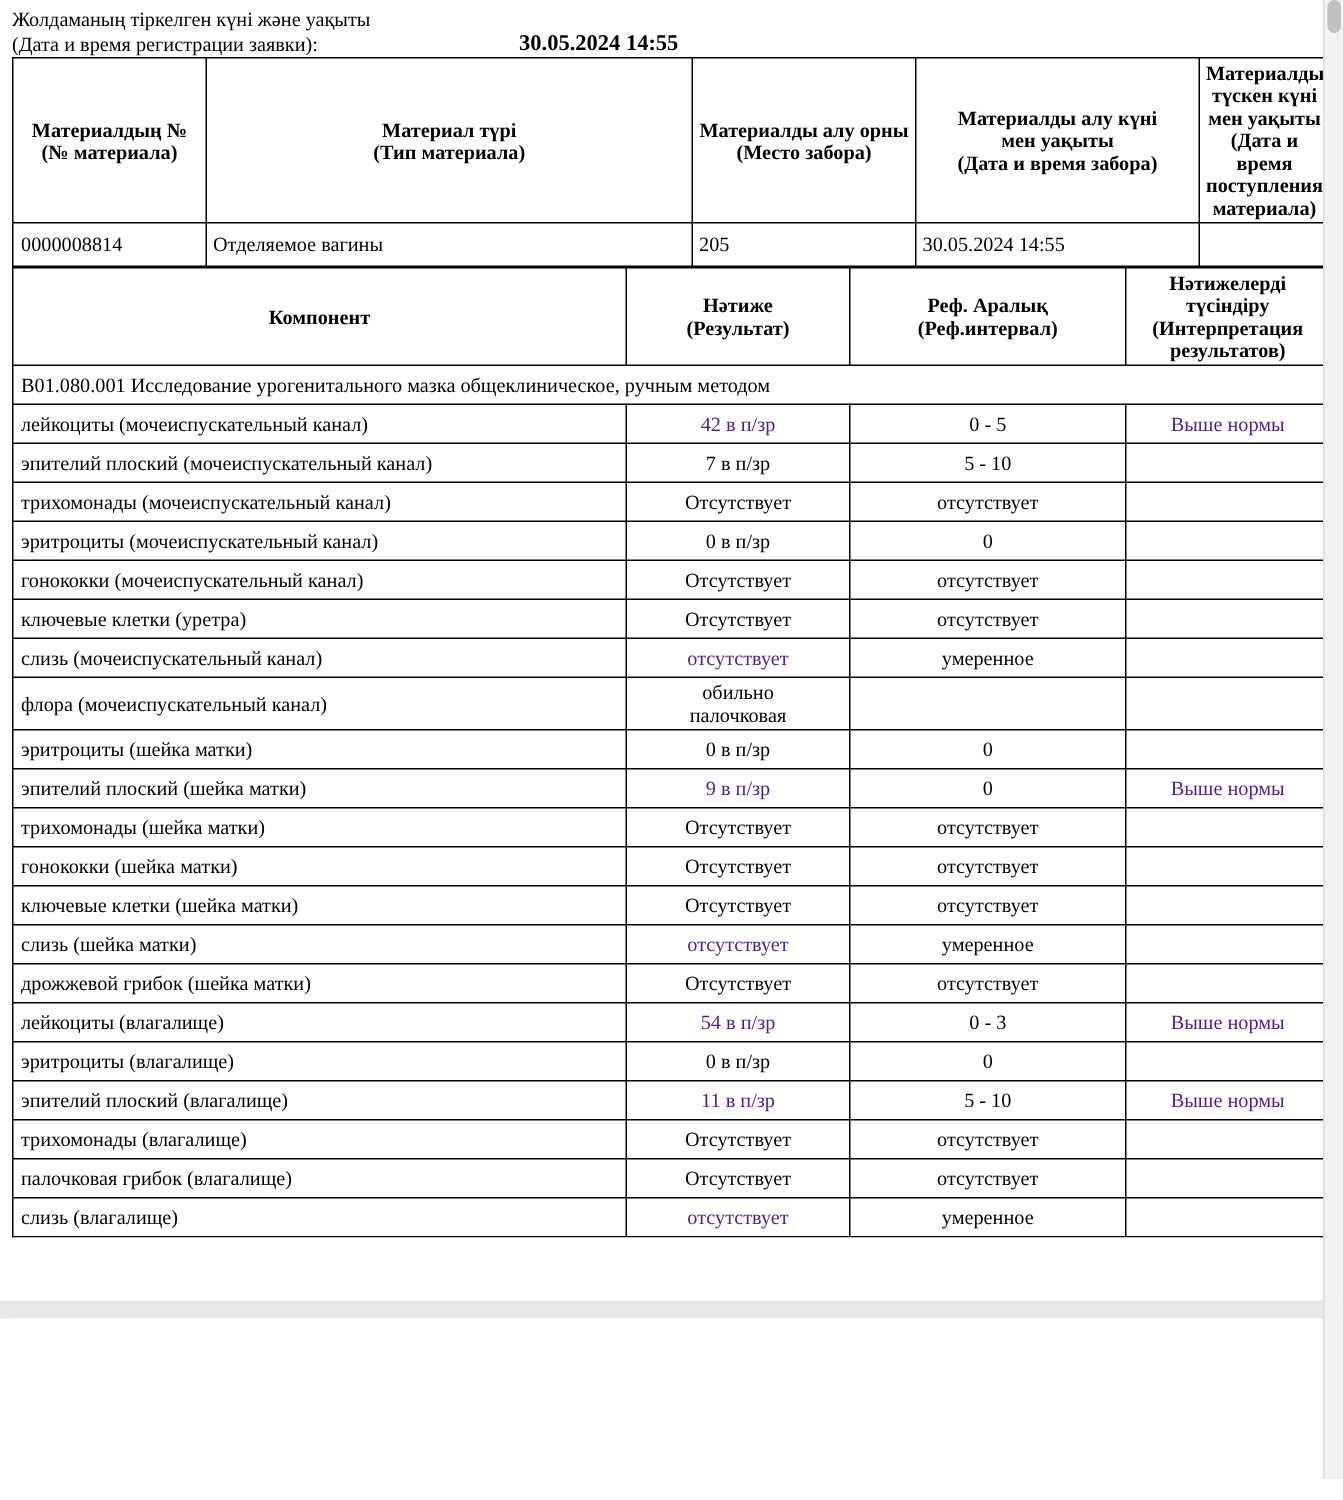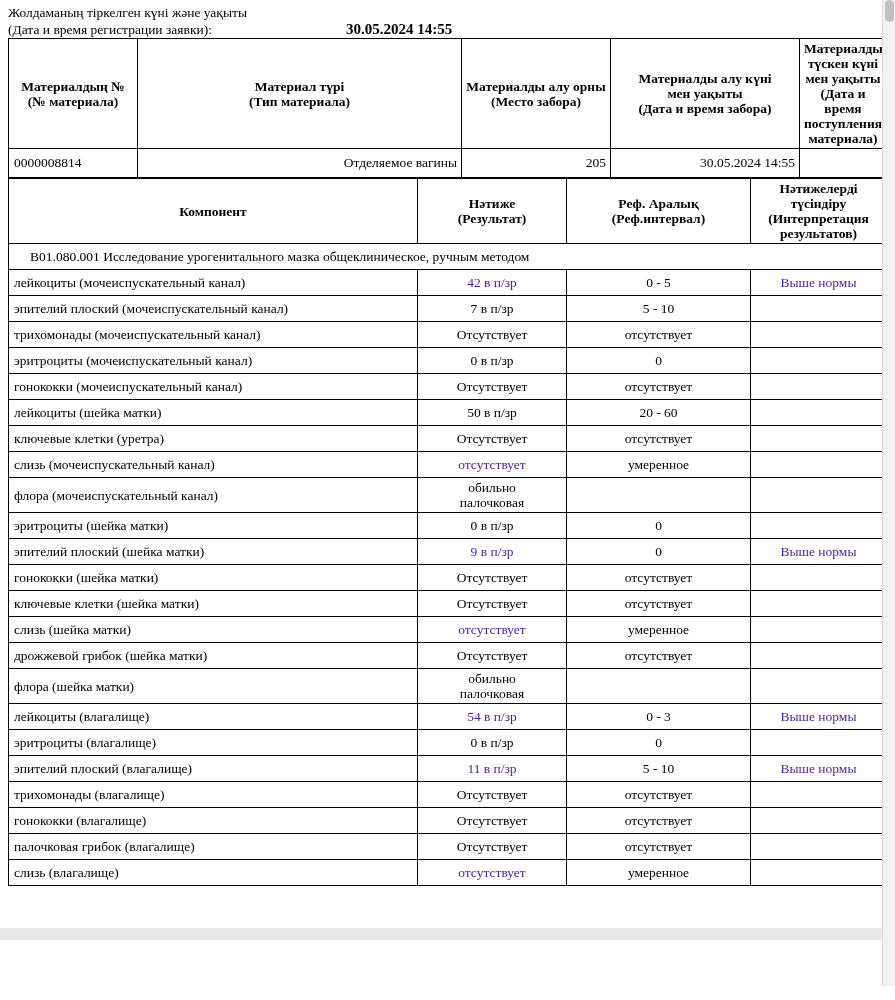--- a/index.html
+++ b/index.html
@@ -57,21 +57,21 @@
     font-weight: bold;
     text-align: center;
     line-height: 15px;
     font-size: 12.5px;
   }
   .mat-head th {
     height: 56px;
   }
   .mat-body td {
     height: 24px;
-    text-align: right;
+    text-align: left;
   }
   .mat-body td.left {
     text-align: left;
     padding-left: 5px;
   }
   
   .comp-head th {
     height: 32px;
   }
   .comp-table td {
@@ -81,21 +81,21 @@
     text-align: left;
     padding-left: 5px;
   }
   .comp-table td.val,
   .comp-table td.ref,
   .comp-table td.interp {
     text-align: center;
   }
   .comp-table td.section {
     text-align: left;
-    padding-left: 21px;
+    padding-left: 5px;
   }
   .red {
     color: #4c1d95;
   }
   .twoline {
     line-height: 15px;
     height: 38px;
   }
   .spacer-band {
     height: 42px;
@@ -215,26 +215,20 @@
           <td class="ref">0</td>
           <td class="interp"></td>
         </tr>
         <tr>
           <td class="name">гонококки (мочеиспускательный канал)</td>
           <td class="val">Отсутствует</td>
           <td class="ref">отсутствует</td>
           <td class="interp"></td>
         </tr>
         <tr>
-          <td class="name">лейкоциты (шейка матки)</td>
-          <td class="val">50 в п/зр</td>
-          <td class="ref">20 - 60</td>
-          <td class="interp"></td>
-        </tr>
-        <tr>
           <td class="name">ключевые клетки (уретра)</td>
           <td class="val">Отсутствует</td>
           <td class="ref">отсутствует</td>
           <td class="interp"></td>
         </tr>
         <tr>
           <td class="name">слизь (мочеиспускательный канал)</td>
           <td class="val red">отсутствует</td>
           <td class="ref">умеренное</td>
           <td class="interp"></td>
@@ -252,20 +246,26 @@
           <td class="ref">0</td>
           <td class="interp"></td>
         </tr>
         <tr>
           <td class="name">эпителий плоский (шейка матки)</td>
           <td class="val red">9 в п/зр</td>
           <td class="ref">0</td>
           <td class="interp red">Выше нормы</td>
         </tr>
         <tr>
+          <td class="name">трихомонады (шейка матки)</td>
+          <td class="val">Отсутствует</td>
+          <td class="ref">отсутствует</td>
+          <td class="interp"></td>
+        </tr>
+        <tr>
           <td class="name">гонококки (шейка матки)</td>
           <td class="val">Отсутствует</td>
           <td class="ref">отсутствует</td>
           <td class="interp"></td>
         </tr>
         <tr>
           <td class="name">ключевые клетки (шейка матки)</td>
           <td class="val">Отсутствует</td>
           <td class="ref">отсутствует</td>
           <td class="interp"></td>
@@ -274,27 +274,20 @@
           <td class="name">слизь (шейка матки)</td>
           <td class="val red">отсутствует</td>
           <td class="ref">умеренное</td>
           <td class="interp"></td>
         </tr>
         <tr>
           <td class="name">дрожжевой грибок (шейка матки)</td>
           <td class="val">Отсутствует</td>
           <td class="ref">отсутствует</td>
           <td class="interp"></td>
-        </tr>
-        <tr>
-          <td class="name twoline">флора (шейка матки)</td>
-          <td class="val twoline" style="white-space: pre-line;">обильно
-палочковая</td>
-          <td class="ref twoline"></td>
-          <td class="interp twoline"></td>
         </tr>
         <tr>
           <td class="name">лейкоциты (влагалище)</td>
           <td class="val red">54 в п/зр</td>
           <td class="ref">0 - 3</td>
           <td class="interp red">Выше нормы</td>
         </tr>
         <tr>
           <td class="name">эритроциты (влагалище)</td>
           <td class="val">0 в п/зр</td>
@@ -302,26 +295,20 @@
           <td class="interp"></td>
         </tr>
         <tr>
           <td class="name">эпителий плоский (влагалище)</td>
           <td class="val red">11 в п/зр</td>
           <td class="ref">5 - 10</td>
           <td class="interp red">Выше нормы</td>
         </tr>
         <tr>
           <td class="name">трихомонады (влагалище)</td>
-          <td class="val">Отсутствует</td>
-          <td class="ref">отсутствует</td>
-          <td class="interp"></td>
-        </tr>
-        <tr>
-          <td class="name">гонококки (влагалище)</td>
           <td class="val">Отсутствует</td>
           <td class="ref">отсутствует</td>
           <td class="interp"></td>
         </tr>
         <tr>
           <td class="name">палочковая грибок (влагалище)</td>
           <td class="val">Отсутствует</td>
           <td class="ref">отсутствует</td>
           <td class="interp"></td>
         </tr>

